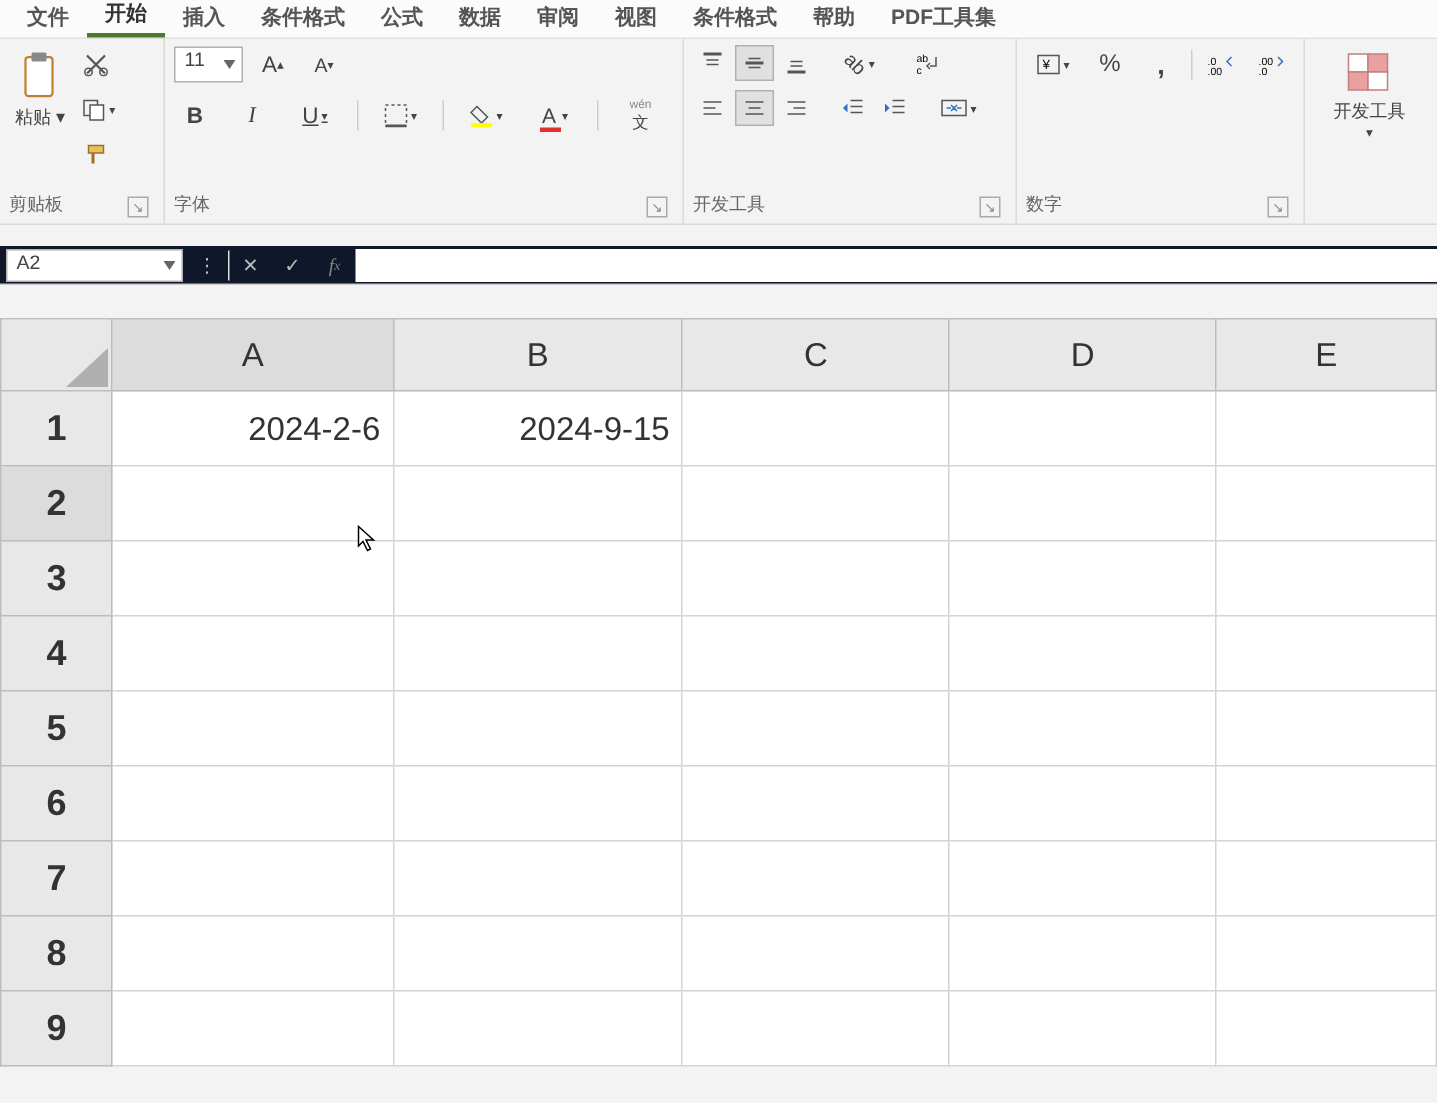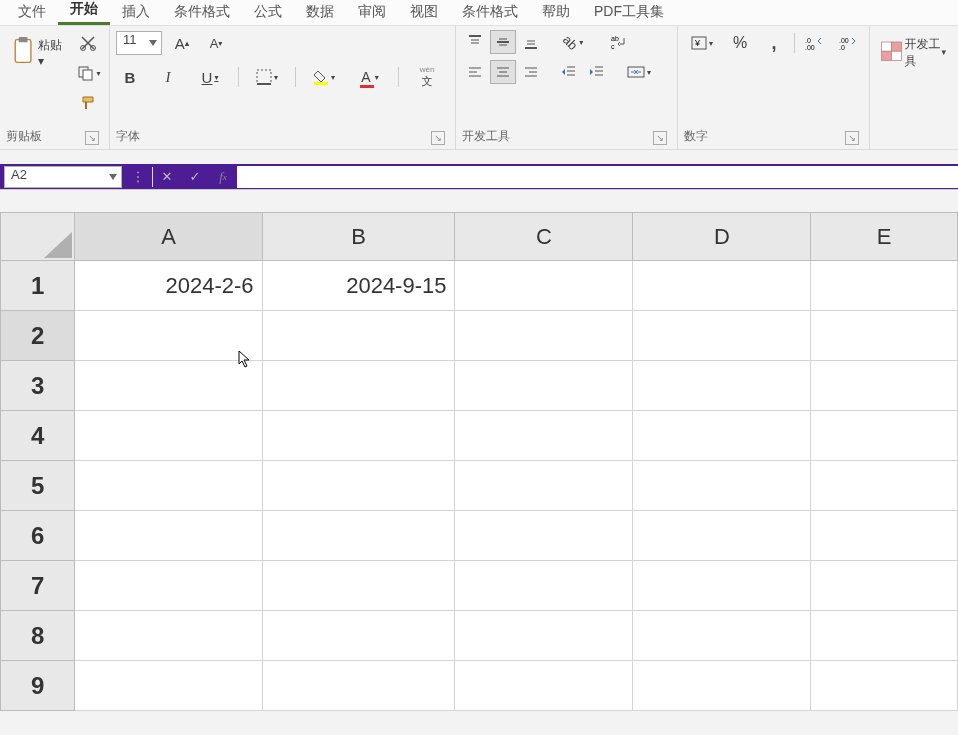--- a/index.html
+++ b/index.html
@@ -20,20 +20,21 @@
     height: 26px;
     background: #fbfbfb;
     border-bottom: 1px solid #e0e0e0;
     padding-left: 6px;
   }
   .menu-item {
     padding: 4px 12px;
     font-size: 14px;
     color: #555;
     cursor: pointer;
+    font-weight: bold;
   }
   .menu-item.active {
     font-weight: bold;
     color: #333;
     border-bottom: 3px solid #4a7a2a;
   }
 
   
   .ribbon {
     display: flex;
@@ -66,21 +67,21 @@
     border: 1px solid #aaa;
     font-size: 9px;
     color: #888;
     display: flex;
     align-items: center;
     justify-content: center;
   }
 
   .big-btn {
     display: flex;
-    flex-direction: row;
+    flex-direction: column;
     align-items: center;
     justify-content: center;
     padding: 4px;
     border-radius: 3px;
     cursor: pointer;
   }
   .big-btn .lbl { font-size: 12px; margin-top: 2px; }
   .small-btn {
     width: 26px;
     height: 24px;
@@ -146,21 +147,21 @@
     padding: 0 20px 0 6px;
     font-size: 13px;
     position: relative;
   }
 
   
   .formula-bar {
     display: flex;
     align-items: center;
     height: 26px;
-    background: #4c1d95;
+    background: #0f172a;
     border-bottom: 1px solid #ccc;
     margin-top: 14px;
   }
   .name-box {
     width: 118px;
     height: 22px;
     border: 1px solid #b0b0b0;
     margin: 0 2px 0 4px;
     background: #fff;
     padding: 0 18px 0 6px;

